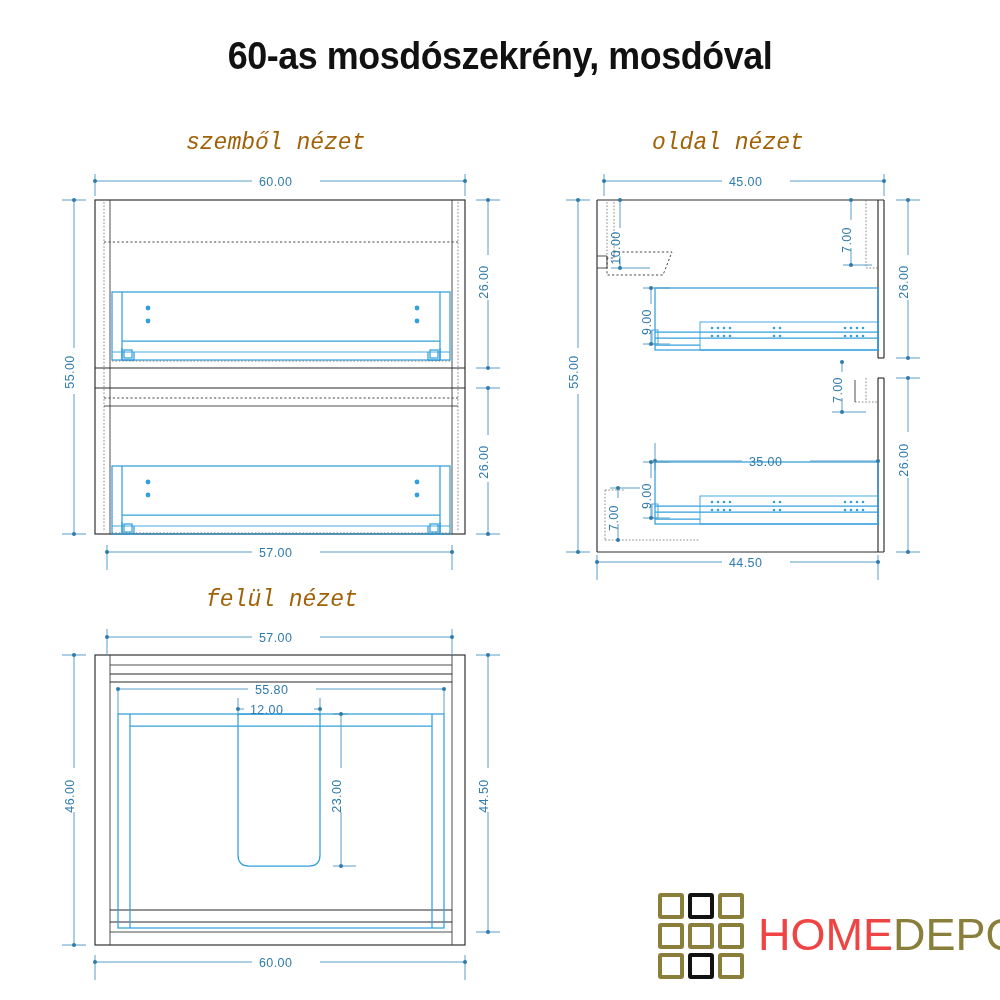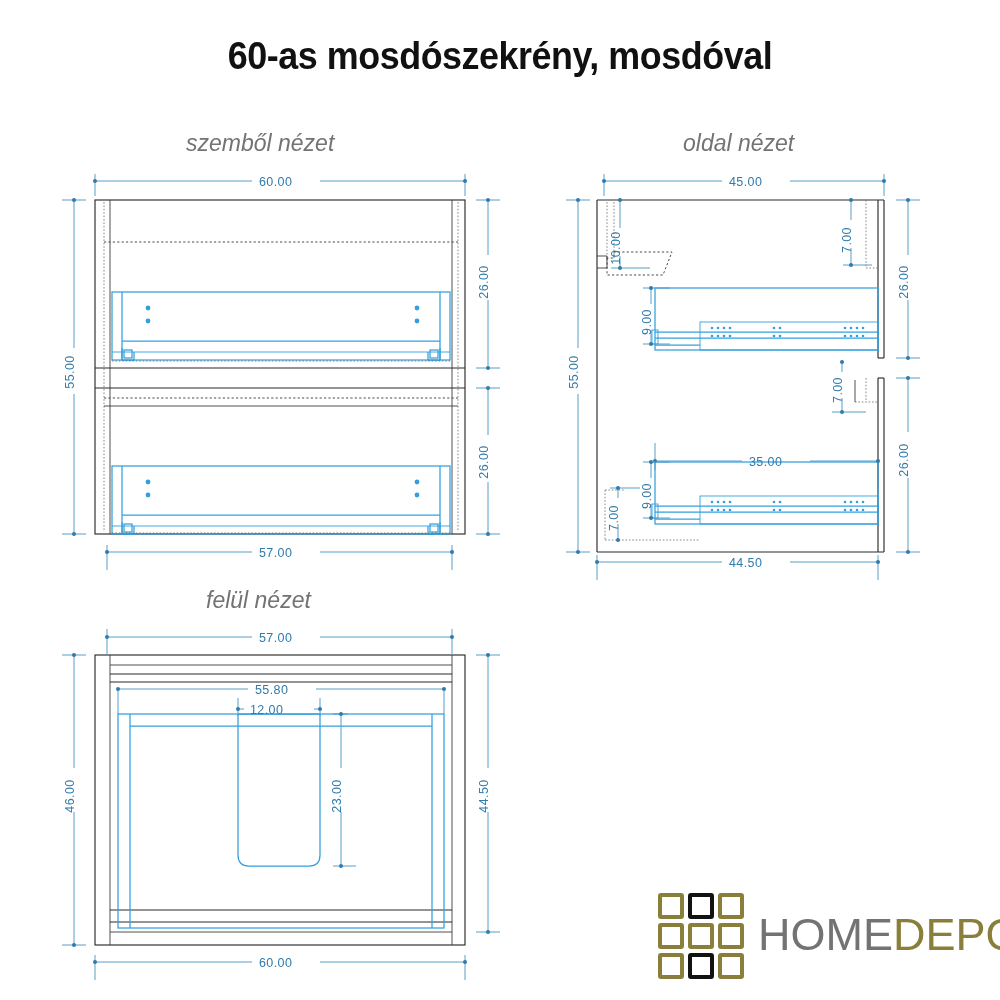--- a/index.html
+++ b/index.html
@@ -21,26 +21,26 @@
     color:#111111;
     font-family:"Liberation Sans", sans-serif;
     transform:scaleX(0.92);
     transform-origin:50% 50%;
   }
 
   .view-label{
     position:absolute;
     font-style:italic;
     font-size:23px;
-    color:#737373;
+    color:#a16207;
     white-space:nowrap;
-    font-family:Liberation Sans, sans-serif;
+    font-family:Liberation Mono, monospace;
   }
   #lbl-front{left:186px;top:130px;}
-  #lbl-side{left:683px;top:130px;}
+  #lbl-side{left:652px;top:130px;}
   #lbl-top{left:206px;top:587px;}
 
   svg{position:absolute;left:0;top:0;overflow:visible;}
   .dimtext{
     fill:#2f7bab;
     font-size:12.5px;
     font-family:"Liberation Sans", sans-serif;
     letter-spacing:0.4px;
   }
   .dimline{stroke:#5a9ec7;stroke-width:1;fill:none;}
@@ -54,21 +54,21 @@
   .bluedot{fill:#33a0dd;}
 
   
   #logo{position:absolute;left:658px;top:893px;width:320px;height:92px;}
   .logo-grid{position:absolute;left:0;top:0;width:86px;height:86px;
     display:grid;grid-template-columns:repeat(3,26px);grid-template-rows:repeat(3,26px);gap:4px;}
   .logo-cell{box-sizing:border-box;border:4px solid #8a7f3a;border-radius:3px;background:transparent;}
   .logo-cell.dark{border-color:#121212;}
   .logo-text{position:absolute;left:100px;top:16px;font-size:45px;letter-spacing:0px;
     font-family:"Liberation Sans", sans-serif;white-space:nowrap;}
-  .logo-home{color:#737373;}
+  .logo-home{color:#ef4444;}
   .logo-depo{color:#8a7f3a;}
 </style>
 </head>
 <body>
 
 <div id="page">
 
   <div class="title">60-as mosdószekrény, mosdóval</div>
 
   <div class="view-label" id="lbl-front">szemből nézet</div>

